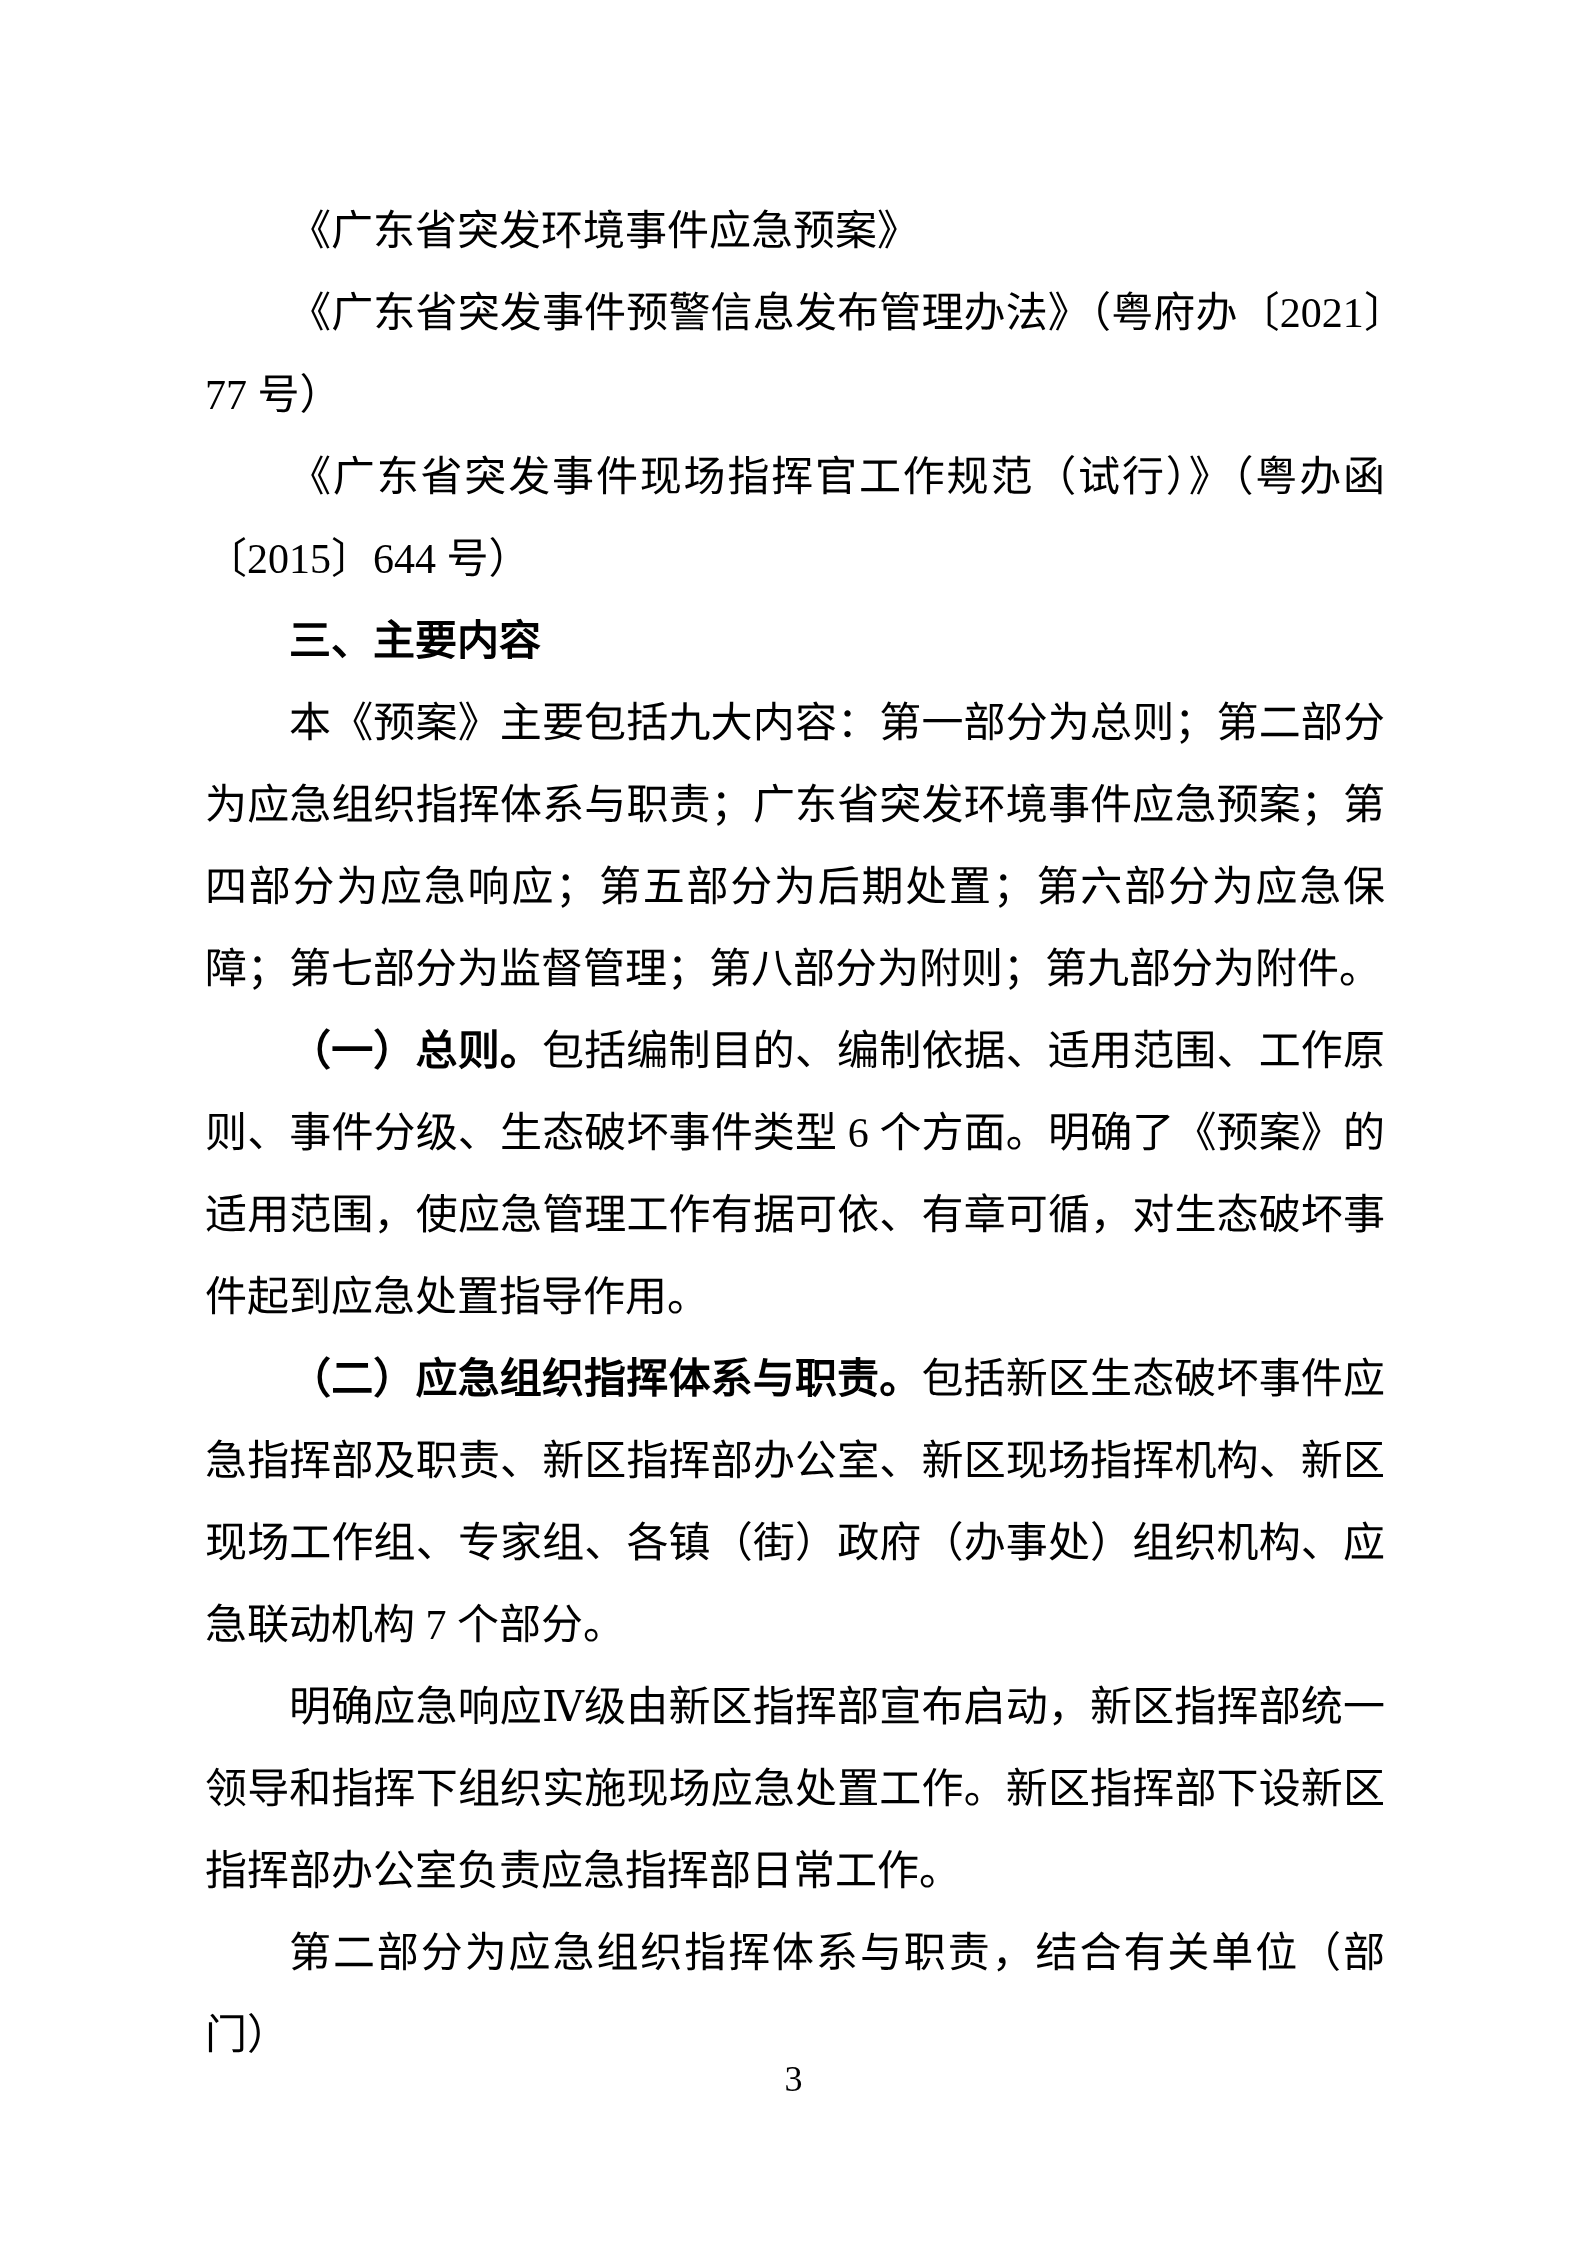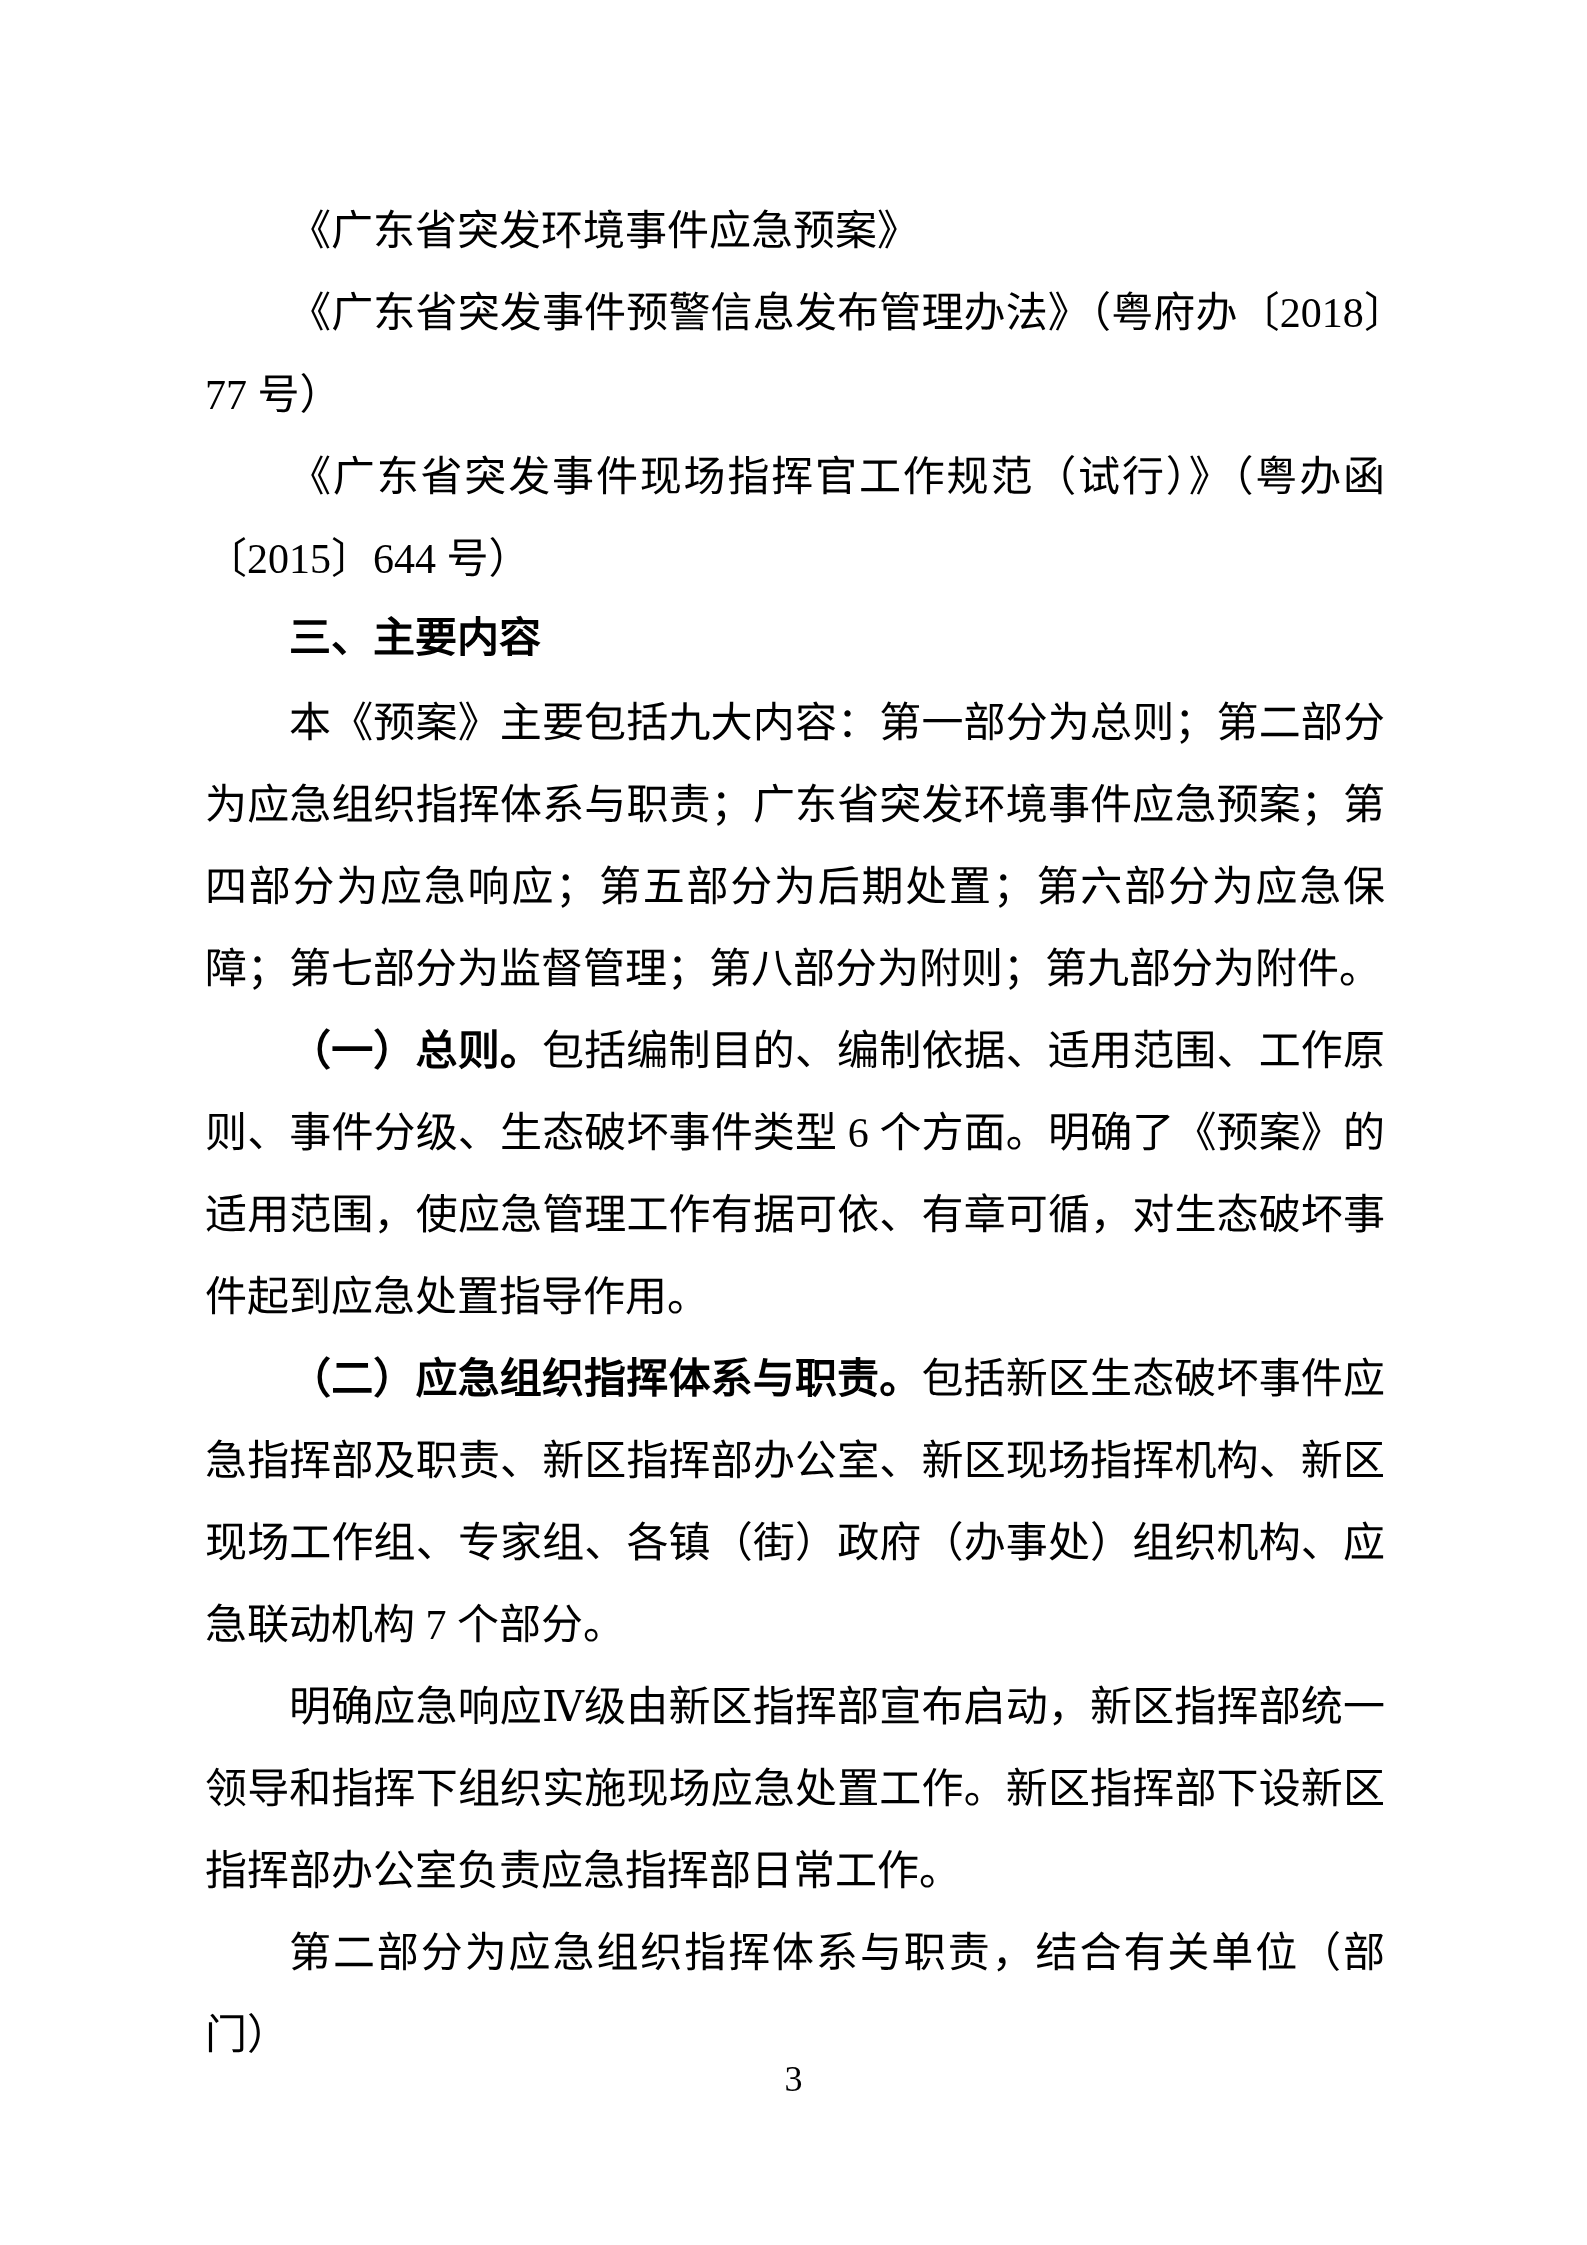--- a/index.html
+++ b/index.html
@@ -32,21 +32,21 @@
     padding: 0;
     text-indent: 2em;
   }
   .lead {
     font-weight: bold;
   }
   .heading {
     margin: 0;
     padding: 0;
     text-indent: 2em;
-    font-family: Liberation Mono, monospace;
+    font-family: Liberation Serif, serif;
     font-weight: bold;
     font-size: 42px;
     line-height: 82px;
     text-align: left;
   }
   .page-number {
     position: absolute;
     top: 2058px;
     left: 0;
     width: 100%;
@@ -57,21 +57,21 @@
   }
 </style>
 </head>
 <body>
 
 <div class="page">
   <div class="content">
 
     <p class="para">《广东省突发环境事件应急预案》</p>
 
-    <p class="para">《广东省突发事件预警信息发布管理办法》（粤府办〔2018〕77 号）</p>
+    <p class="para">《广东省突发事件预警信息发布管理办法》（粤府办〔2021〕77 号）</p>
 
     <p class="para">《广东省突发事件现场指挥官工作规范（试行）》（粤办函〔2015〕644 号）</p>
 
     <h2 class="heading">三、主要内容</h2>
 
     <p class="para">本《预案》主要包括九大内容：第一部分为总则；第二部分为应急组织指挥体系与职责；广东省突发环境事件应急预案；第四部分为应急响应；第五部分为后期处置；第六部分为应急保障；第七部分为监督管理；第八部分为附则；第九部分为附件。</p>
 
     <p class="para"><span class="lead">（一）总则。</span><span>包括编制目的、编制依据、适用范围、工作原则、事件分级、生态破坏事件类型 6 个方面。明确了《预案》的适用范围，使应急管理工作有据可依、有章可循，对生态破坏事件起到应急处置指导作用。</span></p>
 
     <p class="para"><span class="lead">（二）应急组织指挥体系与职责。</span><span>包括新区生态破坏事件应急指挥部及职责、新区指挥部办公室、新区现场指挥机构、新区现场工作组、专家组、各镇（街）政府（办事处）组织机构、应急联动机构 7 个部分。</span></p>

